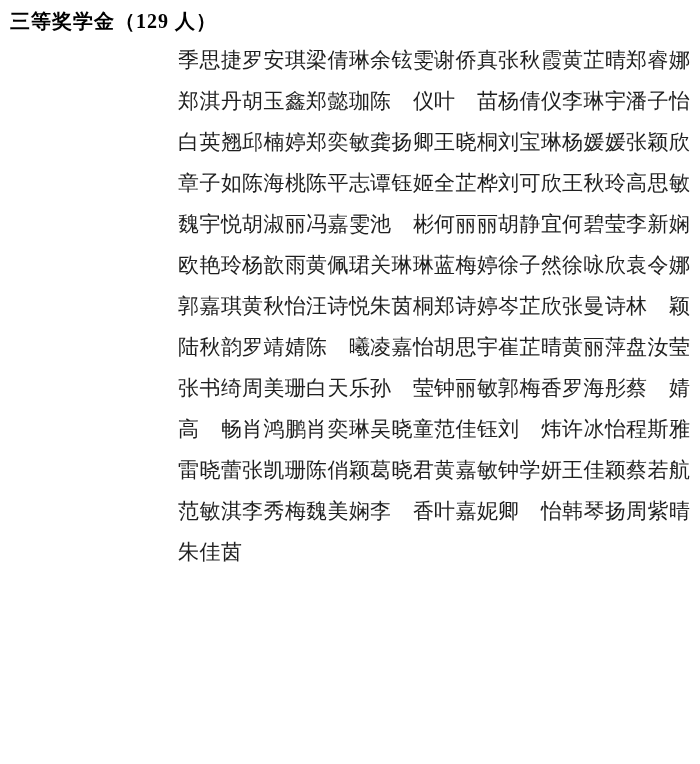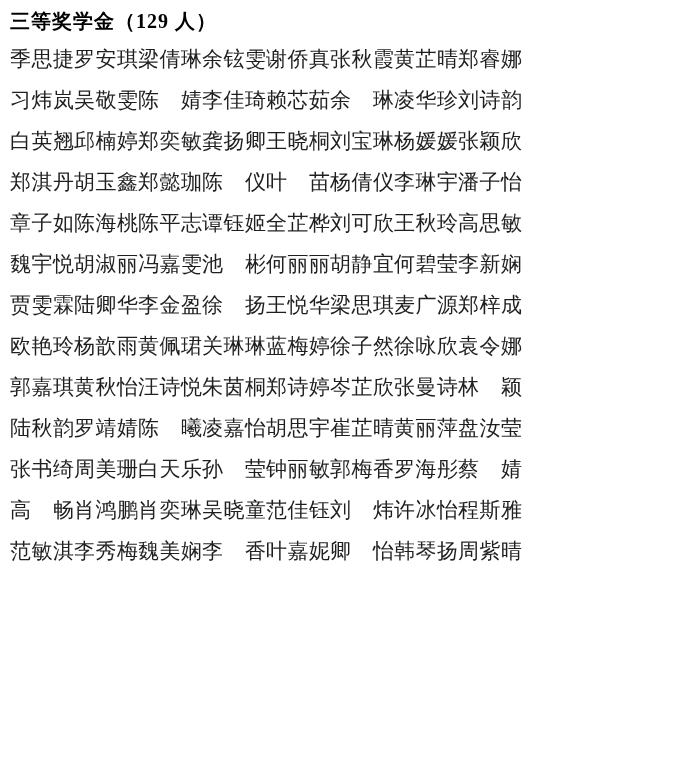--- a/index.html
+++ b/index.html
@@ -23,24 +23,23 @@
     color: #000000;
     line-height: 30px;
     height: 34px;
     letter-spacing: 1px;
   }
   .name-grid {
     width: 680px;
   }
   .name-row {
     display: flex;
-    justify-content: flex-start;
+    justify-content: flex-end;
     align-items: center;
     height: 41px;
-    font-family: Liberation Mono, monospace;
   }
   
   .name-cell {
     display: inline-block;
     width: 64px;
     font-size: 21px;
     line-height: 1;
     text-align: justify;
     text-align-last: justify;
     -moz-text-align-last: justify;
@@ -62,78 +61,58 @@
         <span class="name-cell">季思捷</span>
         <span class="name-cell">罗安琪</span>
         <span class="name-cell">梁倩琳</span>
         <span class="name-cell">余铉雯</span>
         <span class="name-cell">谢侨真</span>
         <span class="name-cell">张秋霞</span>
         <span class="name-cell">黄芷晴</span>
         <span class="name-cell">郑睿娜</span>
       </div>
       <div class="name-row">
-        <span class="name-cell">习炜岚</span>
-        <span class="name-cell">吴敬雯</span>
-        <span class="name-cell">陈婧</span>
-        <span class="name-cell">李佳琦</span>
-        <span class="name-cell">赖芯茹</span>
-        <span class="name-cell">余琳</span>
-        <span class="name-cell">凌华珍</span>
-        <span class="name-cell">刘诗韵</span>
+        <span class="name-cell">郑淇丹</span>
+        <span class="name-cell">胡玉鑫</span>
+        <span class="name-cell">郑懿珈</span>
+        <span class="name-cell">陈仪</span>
+        <span class="name-cell">叶苗</span>
+        <span class="name-cell">杨倩仪</span>
+        <span class="name-cell">李琳宇</span>
+        <span class="name-cell">潘子怡</span>
       </div>
       <div class="name-row">
         <span class="name-cell">白英翘</span>
         <span class="name-cell">邱楠婷</span>
         <span class="name-cell">郑奕敏</span>
         <span class="name-cell">龚扬卿</span>
         <span class="name-cell">王晓桐</span>
         <span class="name-cell">刘宝琳</span>
         <span class="name-cell">杨媛媛</span>
         <span class="name-cell">张颖欣</span>
-      </div>
-      <div class="name-row">
-        <span class="name-cell">郑淇丹</span>
-        <span class="name-cell">胡玉鑫</span>
-        <span class="name-cell">郑懿珈</span>
-        <span class="name-cell">陈仪</span>
-        <span class="name-cell">叶苗</span>
-        <span class="name-cell">杨倩仪</span>
-        <span class="name-cell">李琳宇</span>
-        <span class="name-cell">潘子怡</span>
       </div>
       <div class="name-row">
         <span class="name-cell">章子如</span>
         <span class="name-cell">陈海桃</span>
         <span class="name-cell">陈平志</span>
         <span class="name-cell">谭钰姬</span>
         <span class="name-cell">全芷桦</span>
         <span class="name-cell">刘可欣</span>
         <span class="name-cell">王秋玲</span>
         <span class="name-cell">高思敏</span>
       </div>
       <div class="name-row">
         <span class="name-cell">魏宇悦</span>
         <span class="name-cell">胡淑丽</span>
         <span class="name-cell">冯嘉雯</span>
         <span class="name-cell">池彬</span>
         <span class="name-cell">何丽丽</span>
         <span class="name-cell">胡静宜</span>
         <span class="name-cell">何碧莹</span>
         <span class="name-cell">李新娴</span>
-      </div>
-      <div class="name-row">
-        <span class="name-cell">贾雯霖</span>
-        <span class="name-cell">陆卿华</span>
-        <span class="name-cell">李金盈</span>
-        <span class="name-cell">徐扬</span>
-        <span class="name-cell">王悦华</span>
-        <span class="name-cell">梁思琪</span>
-        <span class="name-cell">麦广源</span>
-        <span class="name-cell">郑梓成</span>
       </div>
       <div class="name-row">
         <span class="name-cell">欧艳玲</span>
         <span class="name-cell">杨歆雨</span>
         <span class="name-cell">黄佩珺</span>
         <span class="name-cell">关琳琳</span>
         <span class="name-cell">蓝梅婷</span>
         <span class="name-cell">徐子然</span>
         <span class="name-cell">徐咏欣</span>
         <span class="name-cell">袁令娜</span>
@@ -172,20 +151,30 @@
         <span class="name-cell">高畅</span>
         <span class="name-cell">肖鸿鹏</span>
         <span class="name-cell">肖奕琳</span>
         <span class="name-cell">吴晓童</span>
         <span class="name-cell">范佳钰</span>
         <span class="name-cell">刘炜</span>
         <span class="name-cell">许冰怡</span>
         <span class="name-cell">程斯雅</span>
       </div>
       <div class="name-row">
+        <span class="name-cell">雷晓蕾</span>
+        <span class="name-cell">张凯珊</span>
+        <span class="name-cell">陈俏颖</span>
+        <span class="name-cell">葛晓君</span>
+        <span class="name-cell">黄嘉敏</span>
+        <span class="name-cell">钟学妍</span>
+        <span class="name-cell">王佳颖</span>
+        <span class="name-cell">蔡若航</span>
+      </div>
+      <div class="name-row">
         <span class="name-cell">范敏淇</span>
         <span class="name-cell">李秀梅</span>
         <span class="name-cell">魏美娴</span>
         <span class="name-cell">李香</span>
         <span class="name-cell">叶嘉妮</span>
         <span class="name-cell">卿怡</span>
         <span class="name-cell">韩琴扬</span>
         <span class="name-cell">周紫晴</span>
       </div>
       <div class="name-row">

